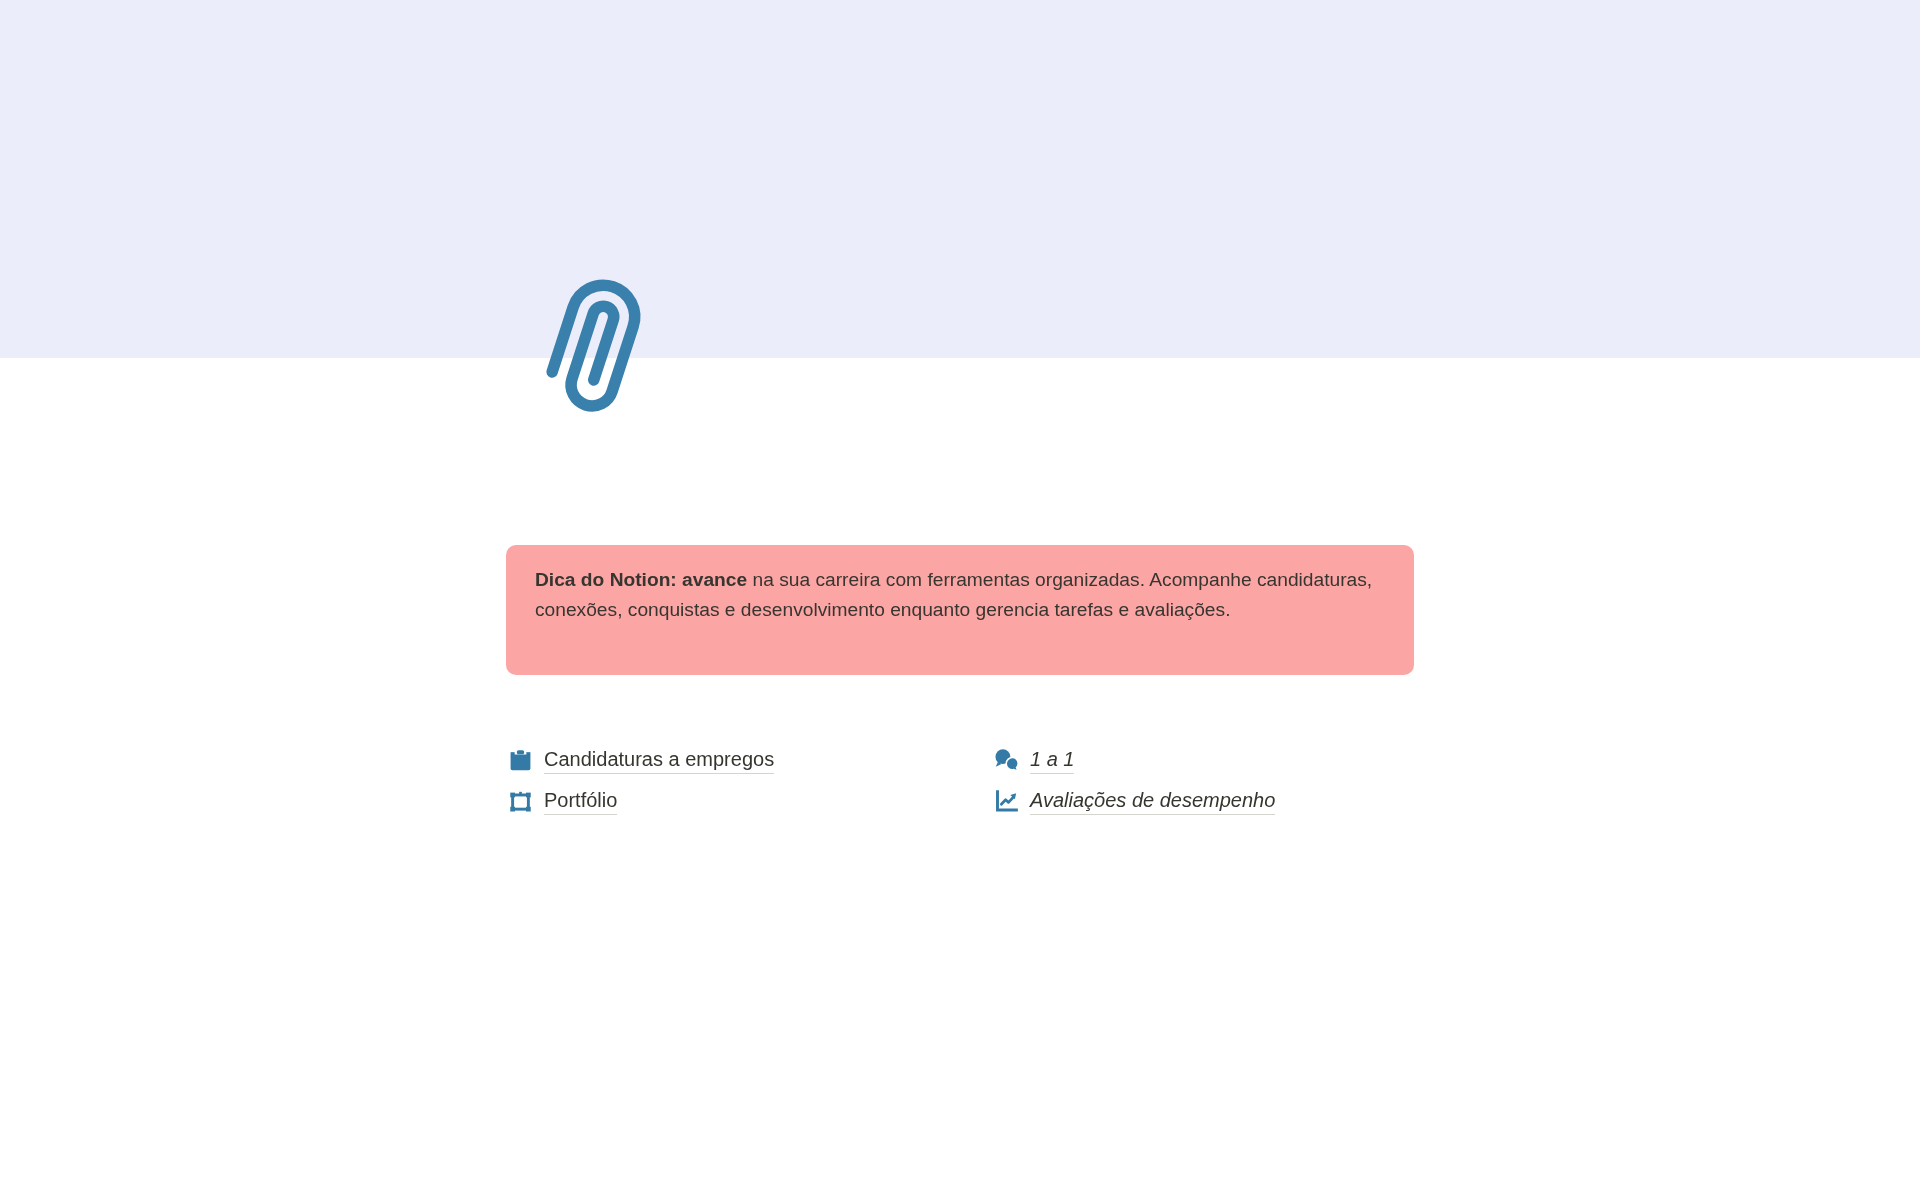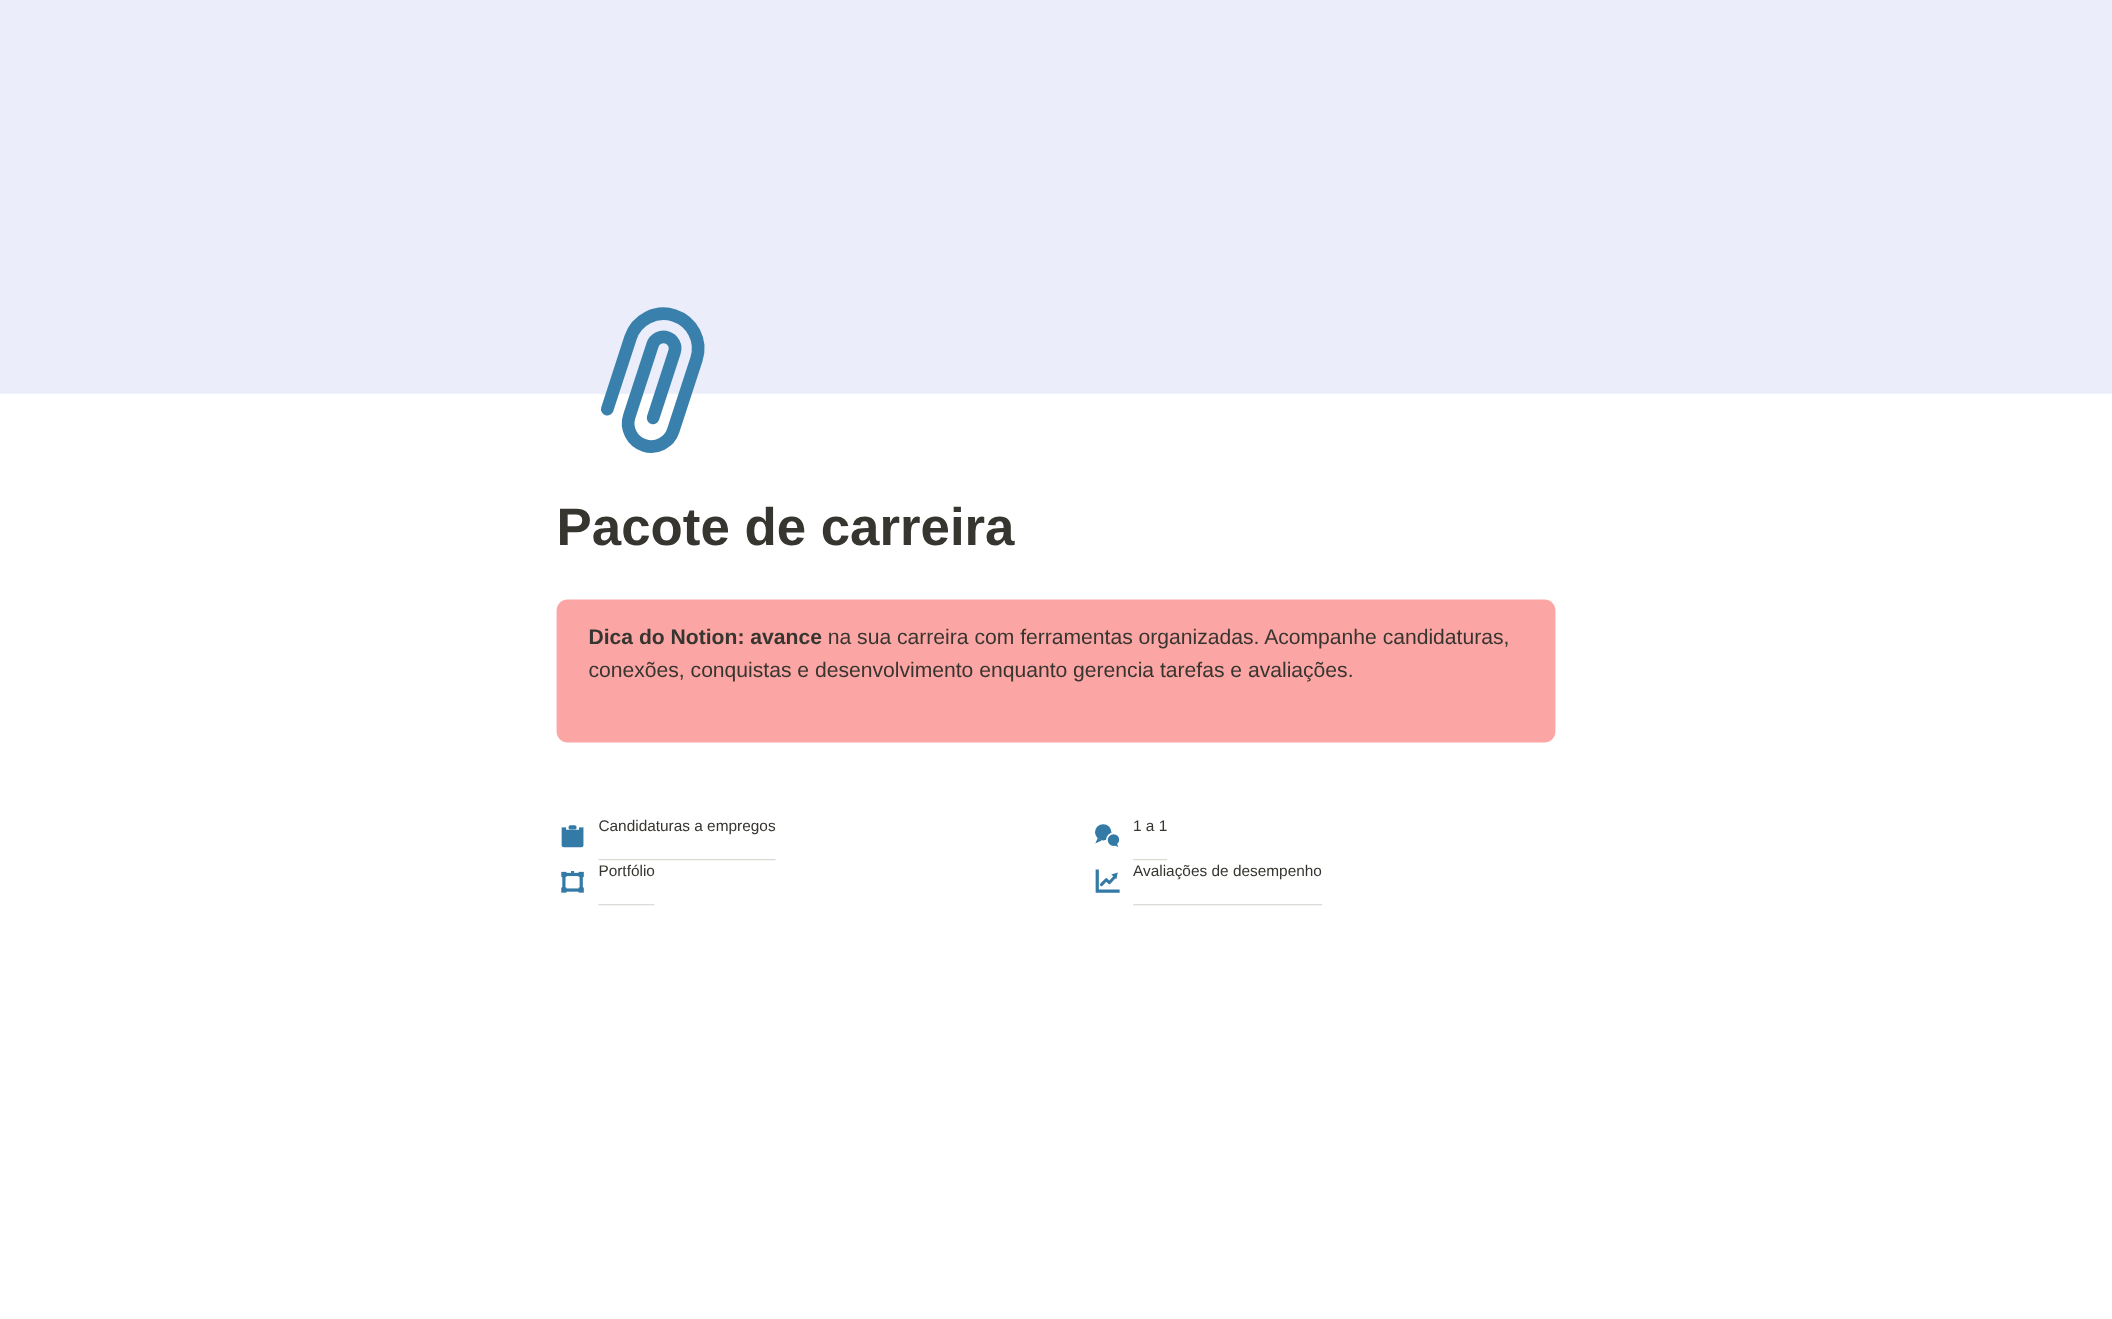--- a/index.html
+++ b/index.html
@@ -48,55 +48,54 @@
     font-size: 19.2px; line-height: 30px;
     color: #37352f;
   }
   .callout strong { font-weight: 700; }
   .links {
     position: absolute; left: 0; top: 745px;
     width: 908px;
     display: flex;
   }
   .links-col { width: 440px; }
-  .links-col.right { width: 422px; margin-left: 46px; }
+  .links-col.right { width: 422px; margin-left: 46px; font-style: italic; }
   .link-row {
     display: flex; align-items: center;
     height: 30px; margin-bottom: 11px;
   }
   .link-icon {
     width: 27px; height: 27px;
     margin: 0 10px 0 1px;
     flex: 0 0 auto;
     display: flex; align-items: center; justify-content: center;
   }
   .link-icon svg { width: 27px; height: 27px; }
   .link-label {
-    font-size: 14px; line-height: 25px;
+    font-size: 20px; line-height: 25px;
     color: #37352f;
     border-bottom: 1px solid #d6d4cf;
-    padding-bottom: 18px;
+    padding-bottom: 1px;
     white-space: nowrap;
     cursor: pointer;
   }
 </style>
 </head>
 <body>
 
 <div class="cover"></div>
 
 <div class="content">
 
   <div class="page-icon">
     <svg viewBox="0 0 24 24" fill="none" stroke="#3a80ad" stroke-width="2.2" stroke-linecap="round" stroke-linejoin="round">
       <path d="M21.44 11.05l-9.19 9.19a6 6 0 0 1-8.49-8.49l9.19-9.19a4 4 0 0 1 5.66 5.66l-9.2 9.19a2 2 0 0 1-2.83-2.83l8.49-8.48"></path>
     </svg>
   </div>
 
-  <h1 class="title">Pacote de carreira</h1>
 
   <div class="callout">
     <p><strong>Dica do Notion: avance</strong><span> na sua carreira com ferramentas organizadas. Acompanhe candidaturas, conexões, conquistas e desenvolvimento enquanto gerencia tarefas e avaliações.</span></p>
   </div>
 
   <div class="links">
 
     <div class="links-col">
 
       <div class="link-row">

